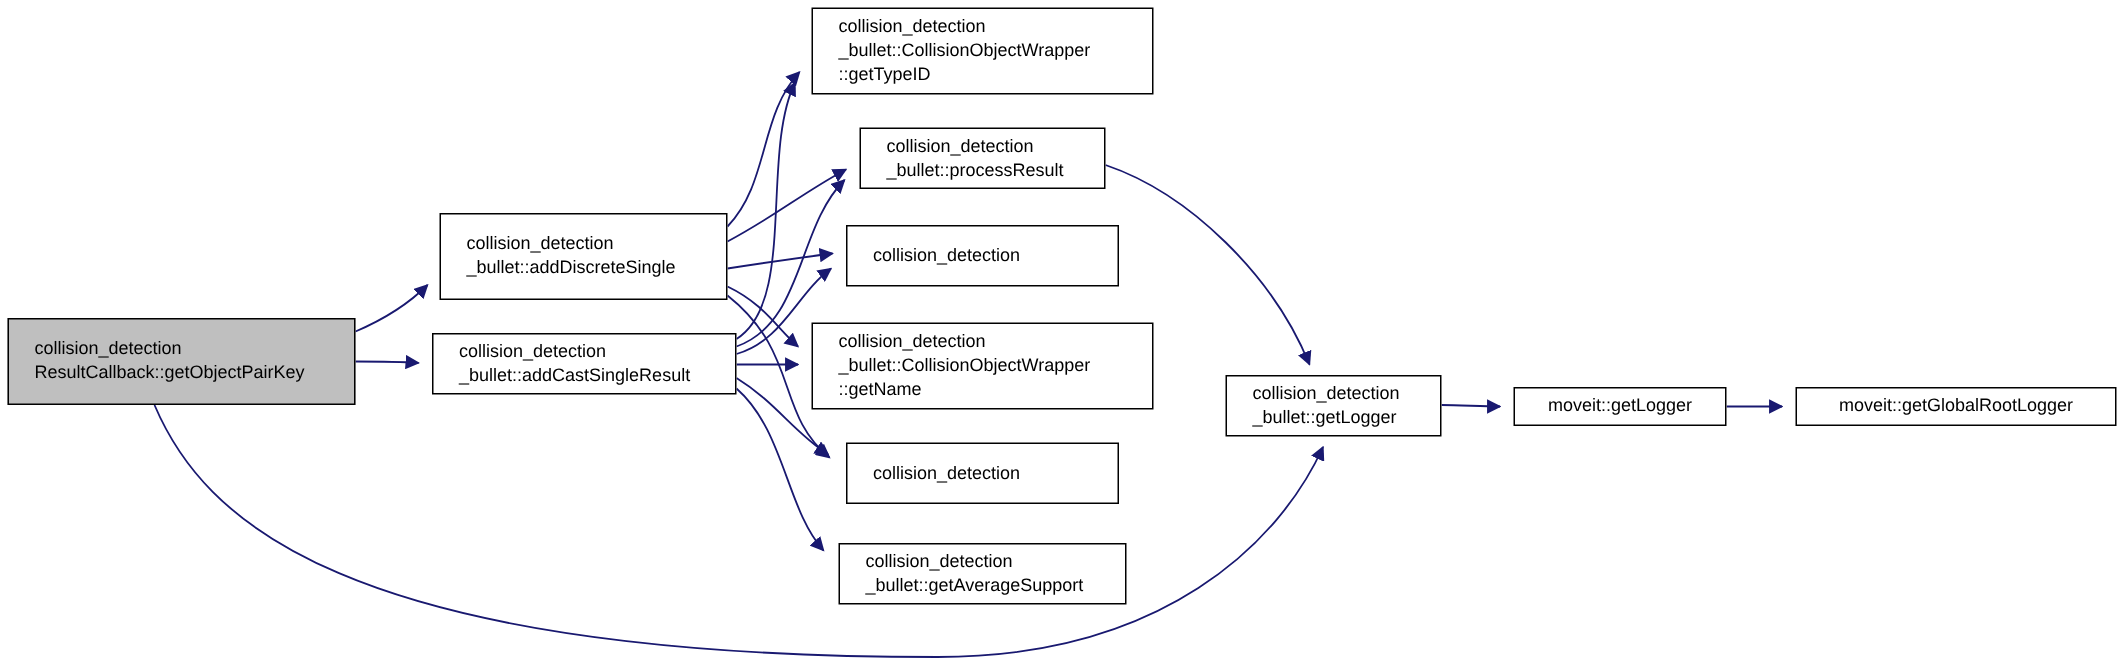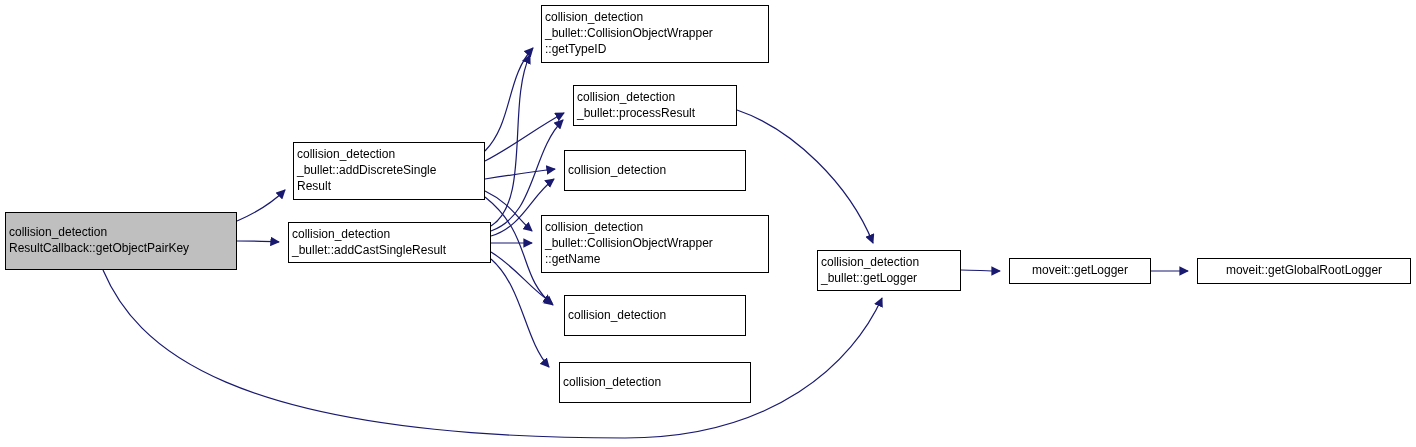--- a/index.html
+++ b/index.html
@@ -19,21 +19,21 @@
     overflow:hidden;
   }
   #edges{position:absolute;left:0;top:0;width:1416px;height:447px;z-index:0;}
   #edges path.edge{stroke:var(--color-edge);stroke-width:1.2;fill:none;}
   #arrowhead-shape{fill:var(--color-edge);}
   .node{
     position:absolute;z-index:1;box-sizing:border-box;
     background:var(--color-node_fill);
     border:1px solid var(--color-node_border);
     display:flex;flex-direction:column;justify-content:center;
-    padding:2px 3px;line-height:1.32;cursor:pointer;
+    padding:2px 17px;line-height:1.32;cursor:pointer;
   }
   .node span{display:block;white-space:nowrap;}
   .node.highlight{background:var(--color-highlight);}
   .node.single{text-align:center;padding:2px 2px;}
 </style>
 </head>
 <body>
 
 <div id="graph">
 
@@ -63,21 +63,20 @@
   </svg>
 
   <div class="node highlight" style="left:5px;top:212px;width:232px;height:58px">
     <span>collision_detection</span>
     <span>ResultCallback::getObjectPairKey</span>
   </div>
 
   <div class="node" style="left:293px;top:142px;width:192px;height:58px">
     <span>collision_detection</span>
     <span>_bullet::addDiscreteSingle</span>
-    <span>Result</span>
   </div>
 
   <div class="node" style="left:288px;top:222px;width:203px;height:41px">
     <span>collision_detection</span>
     <span>_bullet::addCastSingleResult</span>
   </div>
 
   <div class="node" style="left:541px;top:5px;width:228px;height:58px">
     <span>collision_detection</span>
     <span>_bullet::CollisionObjectWrapper</span>
@@ -98,20 +97,21 @@
     <span>_bullet::CollisionObjectWrapper</span>
     <span>::getName</span>
   </div>
 
   <div class="node" style="left:564px;top:295px;width:182px;height:41px">
     <span>collision_detection</span>
   </div>
 
   <div class="node" style="left:559px;top:362px;width:192px;height:41px">
     <span>collision_detection</span>
+    <span>_bullet::getAverageSupport</span>
   </div>
 
   <div class="node" style="left:817px;top:250px;width:144px;height:41px">
     <span>collision_detection</span>
     <span>_bullet::getLogger</span>
   </div>
 
   <div class="node single" style="left:1197px;top:258px;width:214px;height:26px">
     <span>moveit::getGlobalRootLogger</span>
   </div>

